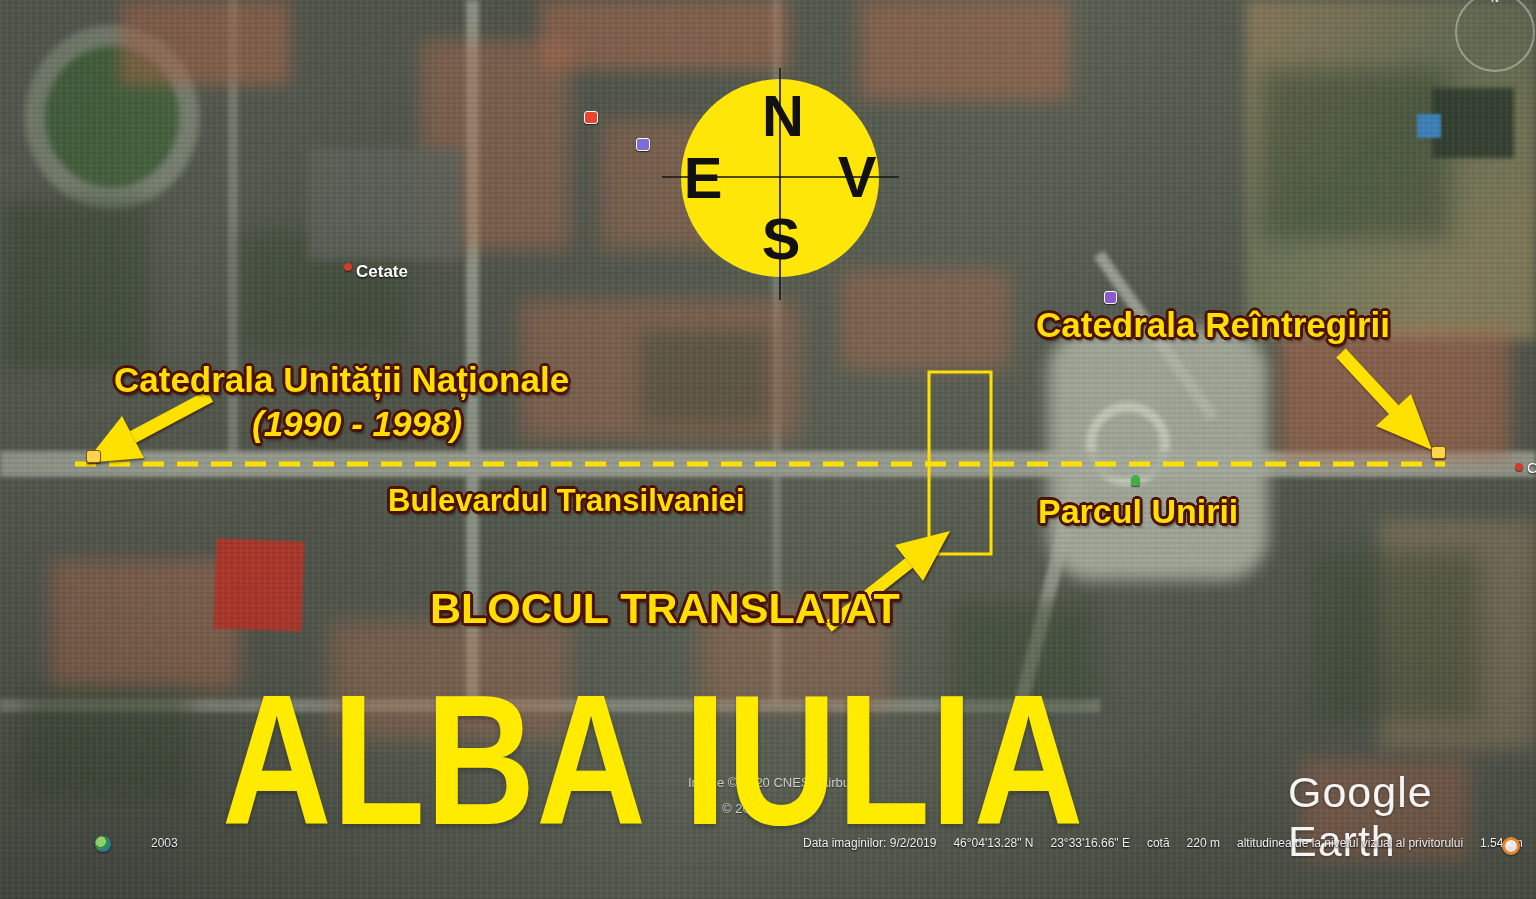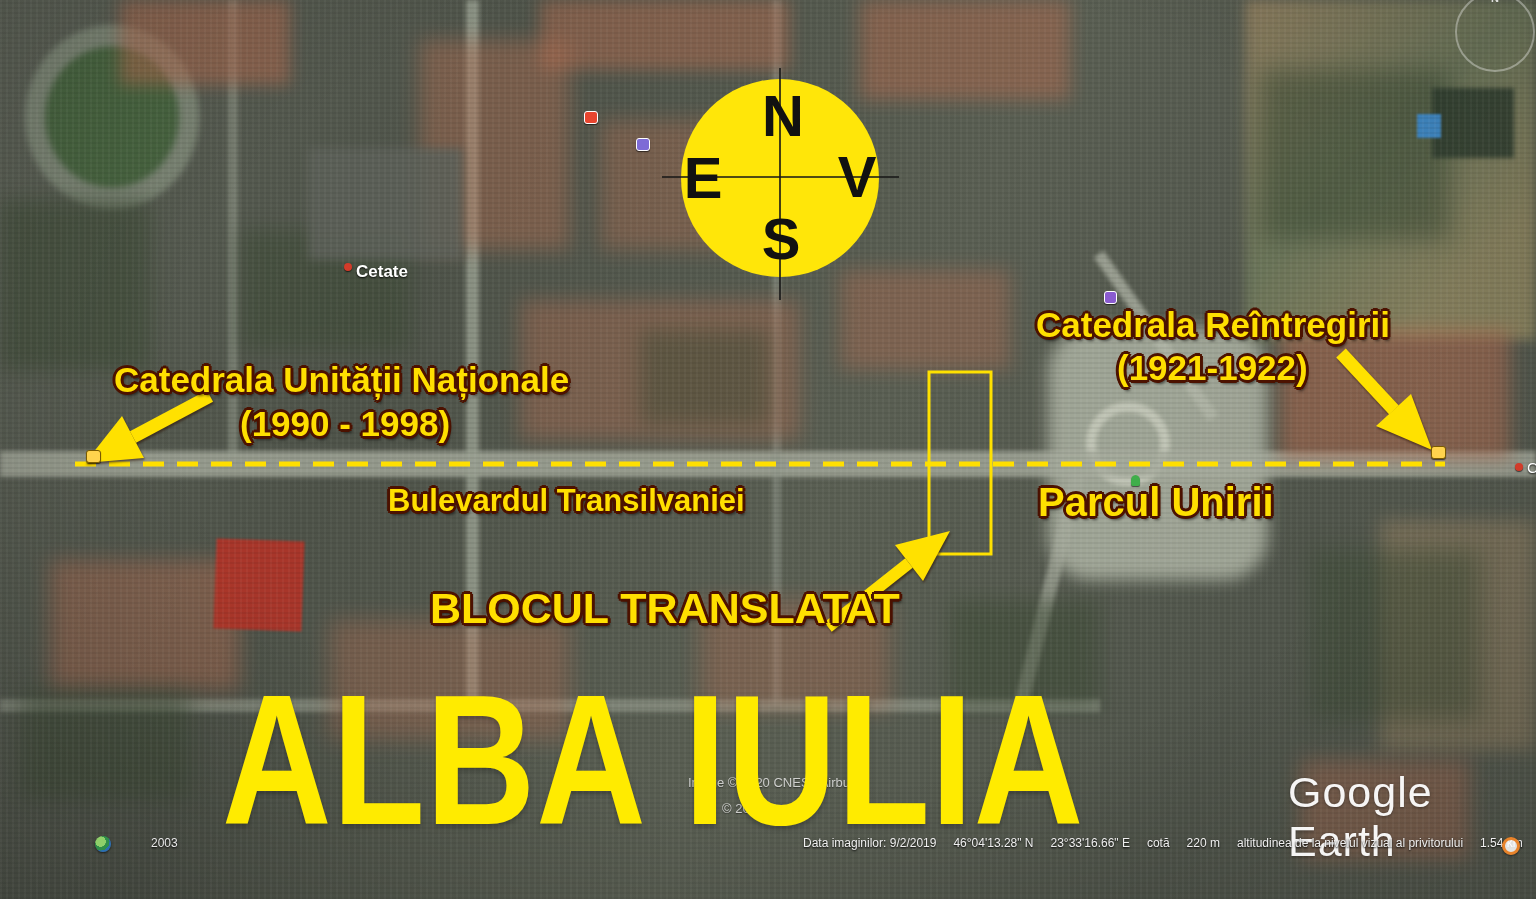--- a/index.html
+++ b/index.html
@@ -109,25 +109,24 @@
       <polygon points="950,531 895,545 923,581" fill="#ffe100"></polygon>
     </g>
   </svg>
 
   <span class="compass-letter" style="left:783px;top:116px;">N</span>
   <span class="compass-letter" style="left:703px;top:178px;">E</span>
   <span class="compass-letter" style="left:857px;top:177px;">V</span>
   <span class="compass-letter" style="left:781px;top:239px;">S</span>
 
   <div class="maplabel" style="left:108px;top:360px;font-size:35px;margin-left:6px;">Catedrala Unității Naționale</div>
-  <div class="maplabel" style="left:240px;top:404px;font-size:35px;">(1990 - 1998)</div>
+  <div class="maplabel" style="left:252px;top:404px;font-size:35px;font-style:italic;">(1990 - 1998)</div>
   <div class="maplabel" style="left:1036px;top:305px;font-size:35px;">Catedrala Reîntregirii</div>
-  <div class="maplabel" style="left:1117px;top:348px;font-size:35px;">(1921-1922)</div>
   <div class="maplabel" style="left:388px;top:483px;font-size:31px;">Bulevardul Transilvaniei</div>
-  <div class="maplabel" style="left:1038px;top:480px;font-size:40px;">Parcul Unirii</div>
+  <div class="maplabel" style="left:1038px;top:492px;font-size:34px;">Parcul Unirii</div>
   <div class="maplabel" style="left:430px;top:584px;font-size:43px;">BLOCUL TRANSLATAT</div>
   <div class="citytitle">ALBA IULIA</div>
 
   <div class="poi" style="left:344px;top:263px;width:8px;height:8px;border-radius:50%;background:#d23b2a;"></div>
   <div class="whitelabel" style="left:356px;top:262px;font-size:17px;font-weight:bold;">Cetate</div>
   <div class="poi" style="left:1515px;top:463px;width:8px;height:8px;border-radius:50%;background:#d23b2a;"></div>
   <div class="whitelabel" style="left:1527px;top:459px;font-size:15px;">C</div>
   <div class="poi" style="left:86px;top:450px;width:13px;height:11px;background:#ffd34d;border:1px solid #7a5a00;"></div>
   <div class="poi" style="left:1431px;top:446px;width:13px;height:11px;background:#ffd34d;border:1px solid #7a5a00;"></div>
   <div class="poi" style="left:584px;top:111px;width:12px;height:11px;background:#e8452f;border:1px solid #fff;"></div>

